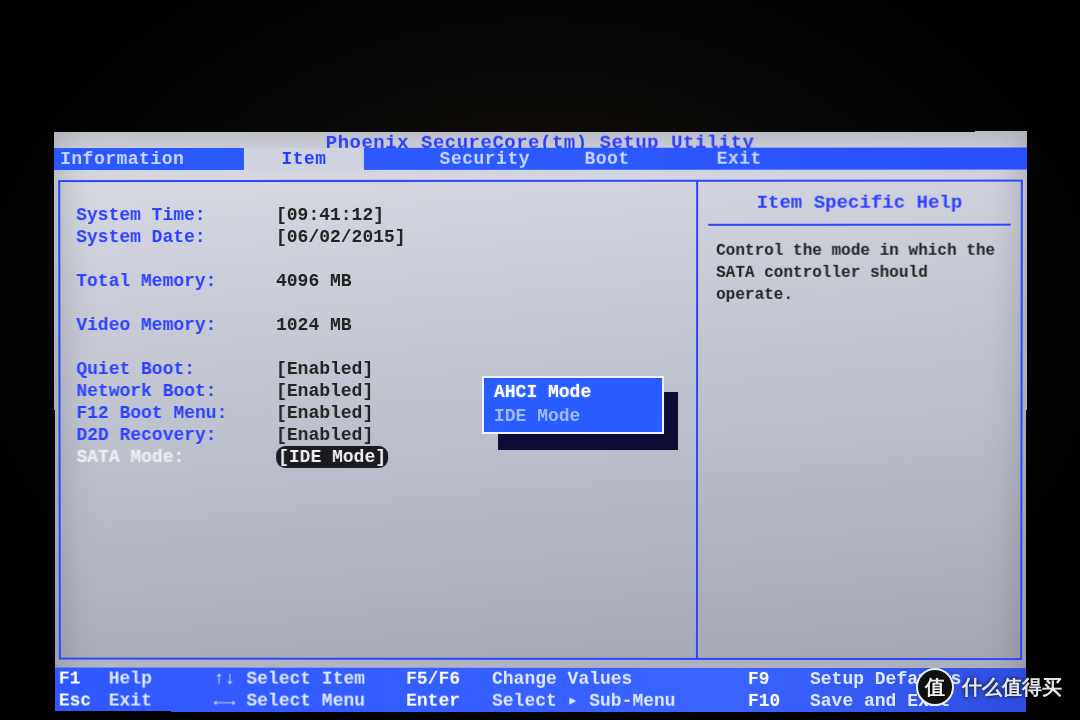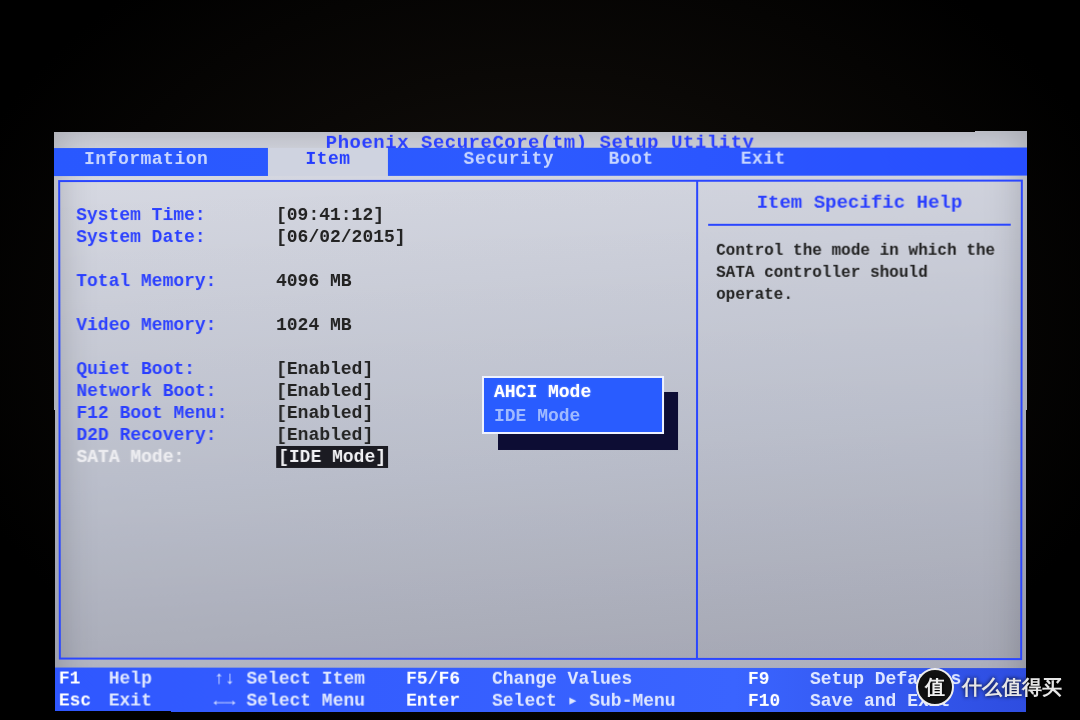--- a/index.html
+++ b/index.html
@@ -34,24 +34,23 @@
     left: 0; right: 0; top: 0;
     height: 22px;
     text-align: center;
     font-size: 19px;
     color: #2a3fff;
     letter-spacing: .5px;
   }
   .menu-bar {
     position: absolute;
     left: 0; right: 0; top: 16px;
-    height: 28px;
+    height: 22px;
     background: linear-gradient(90deg, #2958ff 0%, #2d5aff 50%, #274eff 100%);
     display: flex;
-    padding-left: 24px;
   }
   .menu-tab {
     font-size: 18px;
     line-height: 22px;
     color: #c8d6ff;
     padding: 0 6px;
     letter-spacing: .5px;
     white-space: pre;
   }
   .menu-tab.active {
@@ -83,20 +82,21 @@
     line-height: 22px;
   }
   .row { display: flex; height: 22px; }
   .row .label { width: 200px; color: #2a3fff; white-space: pre; }
   .row .label.sel { color: #ececf0; text-shadow: 0 0 2px rgba(255,255,255,.4); }
   .row .value { color: #222; white-space: pre; }
   .row .value.sel {
     color: #f3f3f6;
     background: #1b1b22;
     padding: 0 2px;
+    border-radius: 9px;
   }
   .gap22 { height: 22px; }
   .help-pane {
     position: absolute;
     left: 648px;
     right: 10px;
     top: 0;
     bottom: 0;
   }
   .help-title-wrap {

